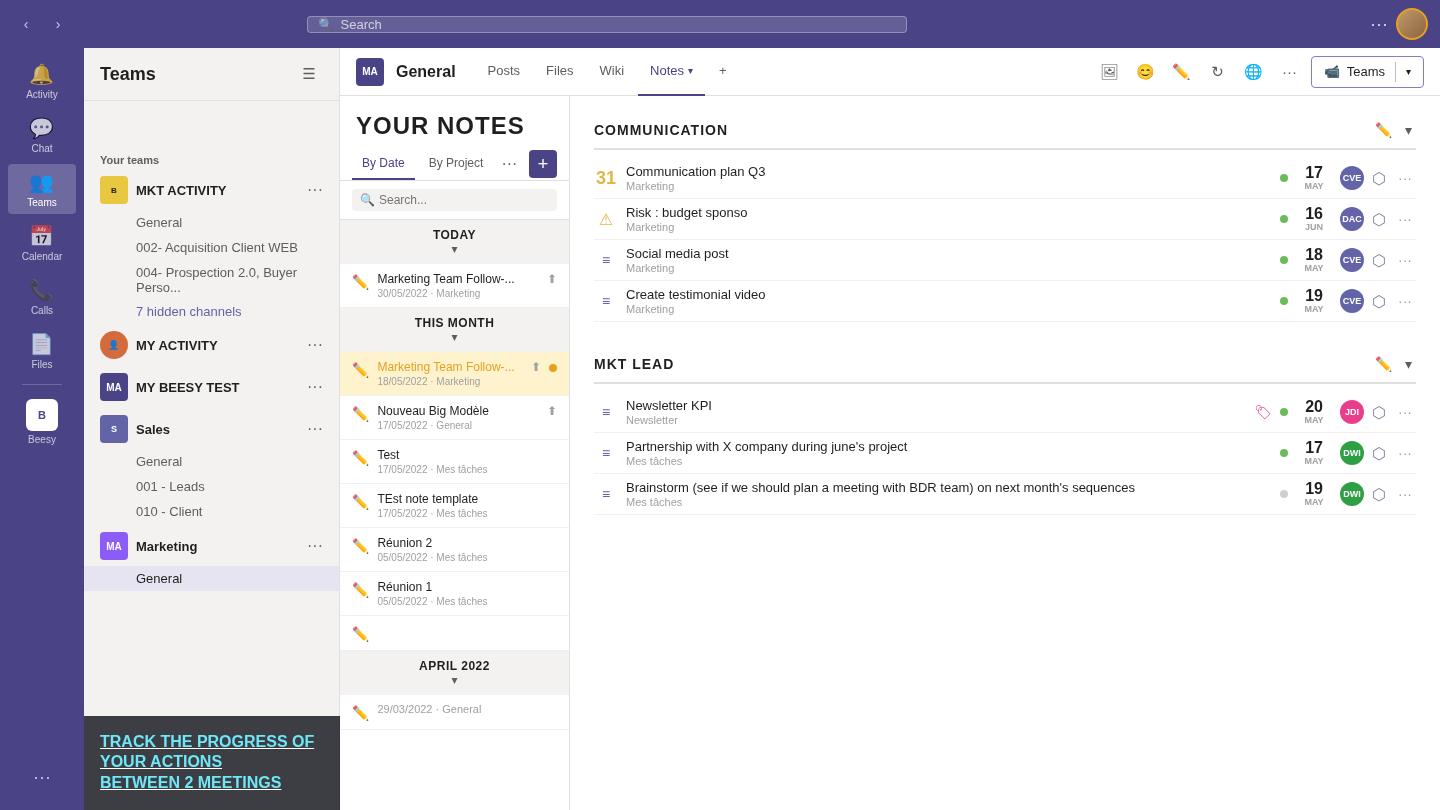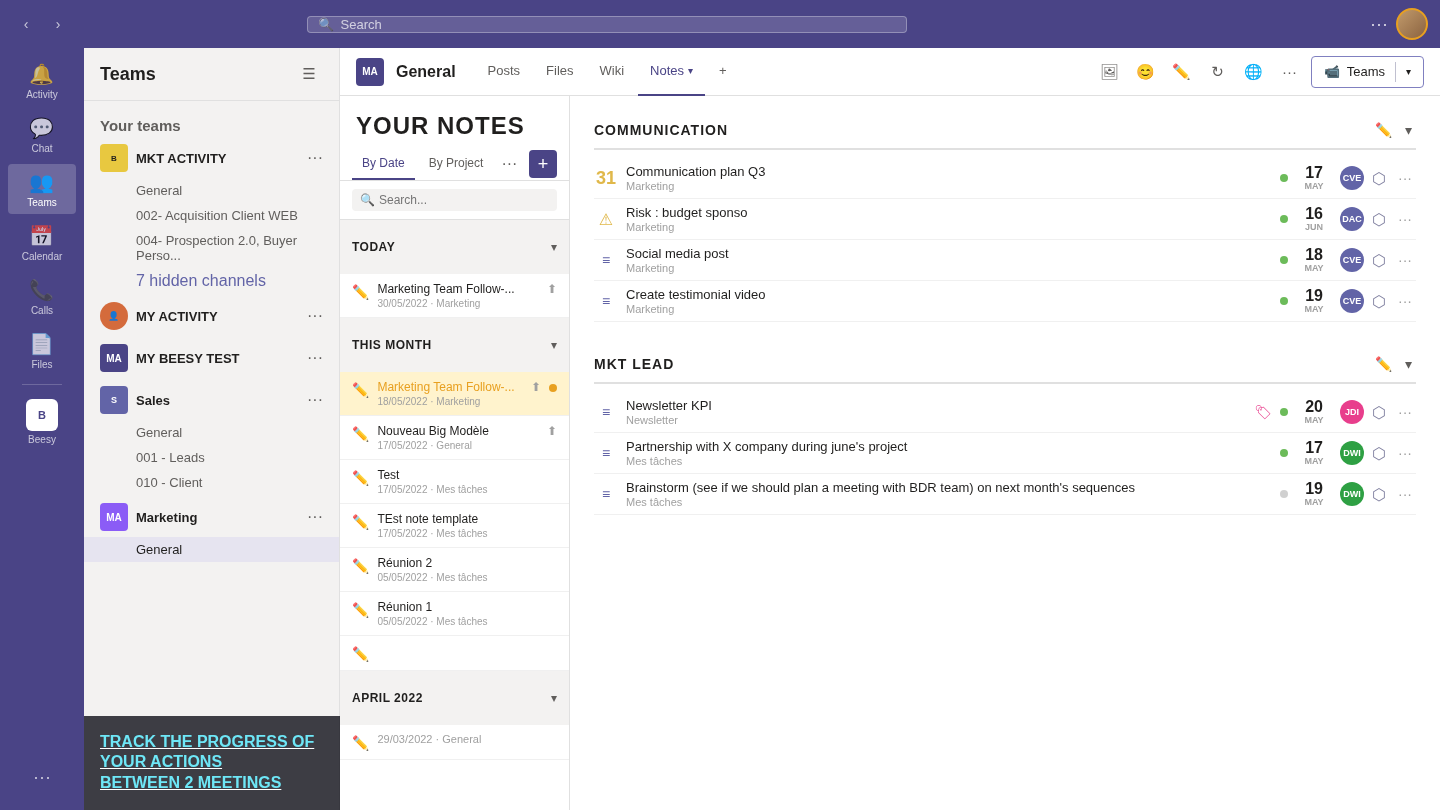--- a/index.html
+++ b/index.html
@@ -67,39 +67,39 @@
       width: 256px; background: #f3f2f1; border-right: 1px solid #e0e0e0;
       display: flex; flex-direction: column; overflow: hidden;
     }
     .sidebar-header {
       padding: 12px 16px; display: flex; align-items: center; justify-content: space-between;
       border-bottom: 1px solid #e0e0e0; background: #f3f2f1;
     }
     .sidebar-title { font-size: 18px; font-weight: 600; color: #201f1e; }
     .sidebar-content { flex: 1; overflow-y: auto; padding: 8px 0; }
     .teams-section-label {
-      font-size: 15px; color: #605e5c; padding: 8px 16px 4px; font-weight: 600;
+      font-size: 11px; color: #605e5c; padding: 8px 16px 4px; font-weight: 600; margin-top: 37px;
     }
     .team-group { margin-bottom: 2px; }
     .team-header {
       display: flex; align-items: center; padding: 6px 16px;
       cursor: pointer; gap: 8px;
     }
     .team-avatar {
       width: 28px; height: 28px; border-radius: 4px;
       background: #e8e6f0; display: flex; align-items: center; justify-content: center;
       font-size: 9px; font-weight: bold; color: #4a4486; flex-shrink: 0;
     }
     .team-name { font-size: 13px; font-weight: 600; color: #201f1e; flex: 1; }
     .team-more { color: #605e5c; font-size: 16px; }
     .channel-item {
       padding: 5px 16px 5px 52px; font-size: 13px; color: #605e5c; cursor: pointer;
     }
     .channel-item.active { background: #e6e4f0; color: #201f1e; font-weight: 500; }
-    .hidden-channels { padding: 4px 16px 4px 52px; font-size: 16px; color: #6264a7; cursor: pointer; }
+    .hidden-channels { padding: 4px 16px 4px 52px; font-size: 13px; color: #6264a7; cursor: pointer; }
     .sales-avatar { background: #6264a7; color: white; }
     .marketing-avatar { background: #8b5cf6; color: white; font-size: 10px; }
     .my-activity-avatar {
       width: 28px; height: 28px; border-radius: 50%;
       background: #d46b3c; display: flex; align-items: center; justify-content: center;
       font-size: 10px; font-weight: bold; color: white; flex-shrink: 0;
     }
     .ma-avatar { background: #4a4486; color: white; font-size: 10px; }
     .sidebar-footer {
       padding: 8px 16px; border-top: 1px solid #e0e0e0;
@@ -170,21 +170,21 @@
       background: #f3f2f1; border-radius: 4px; border: none;
       display: flex; align-items: center; padding: 4px 8px; gap: 4px;
     }
     .notes-search-inner input {
       background: transparent; border: none; outline: none; font-size: 12px; color: #605e5c; width: 100%;
     }
     .notes-list { flex: 1; overflow-y: auto; }
 
     .section-header {
       display: flex; align-items: center; justify-content: space-between;
-      padding: 20px 12px; background: #f3f2f1;
+      padding: 8px 12px; background: #f3f2f1; flex-direction: column;
     }
     .section-label { font-size: 12px; font-weight: 600; color: #201f1e; letter-spacing: 0.5px; }
     .section-chevron { color: #605e5c; font-size: 12px; }
 
     .note-item {
       display: flex; align-items: flex-start; padding: 8px 12px; cursor: pointer;
       border-bottom: 1px solid #f0f0f0; gap: 8px;
     }
     .note-item.highlighted { background: #fff3cd; }
     .note-icon { color: #c0ad8a; font-size: 14px; margin-top: 2px; flex-shrink: 0; }

